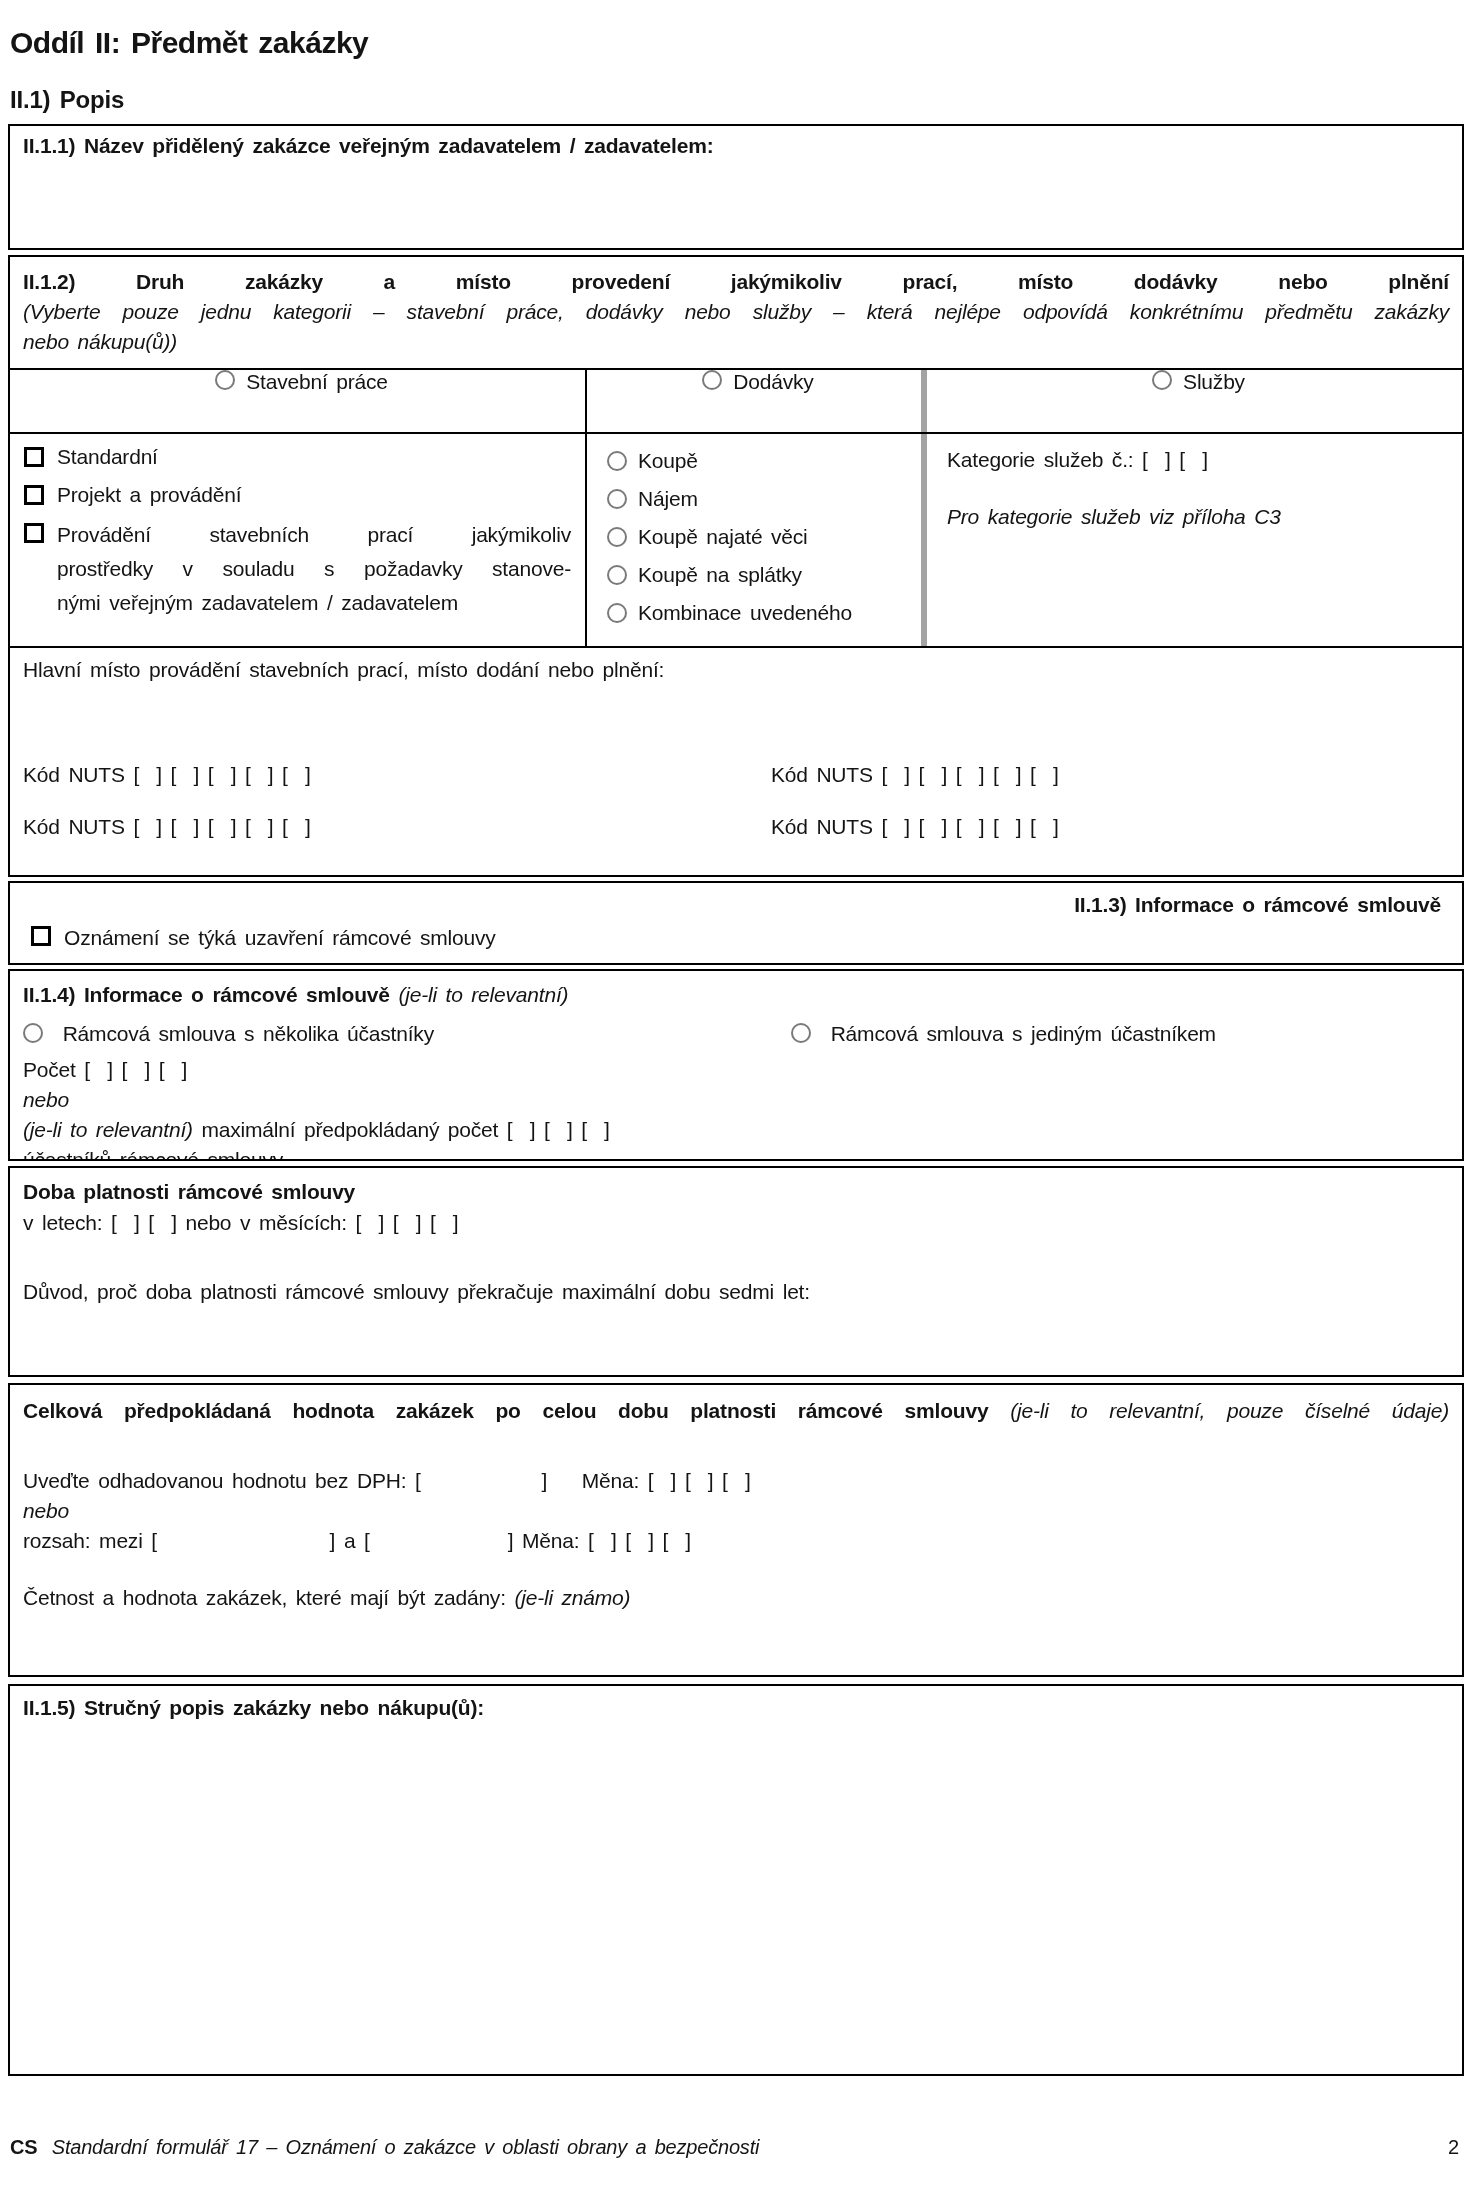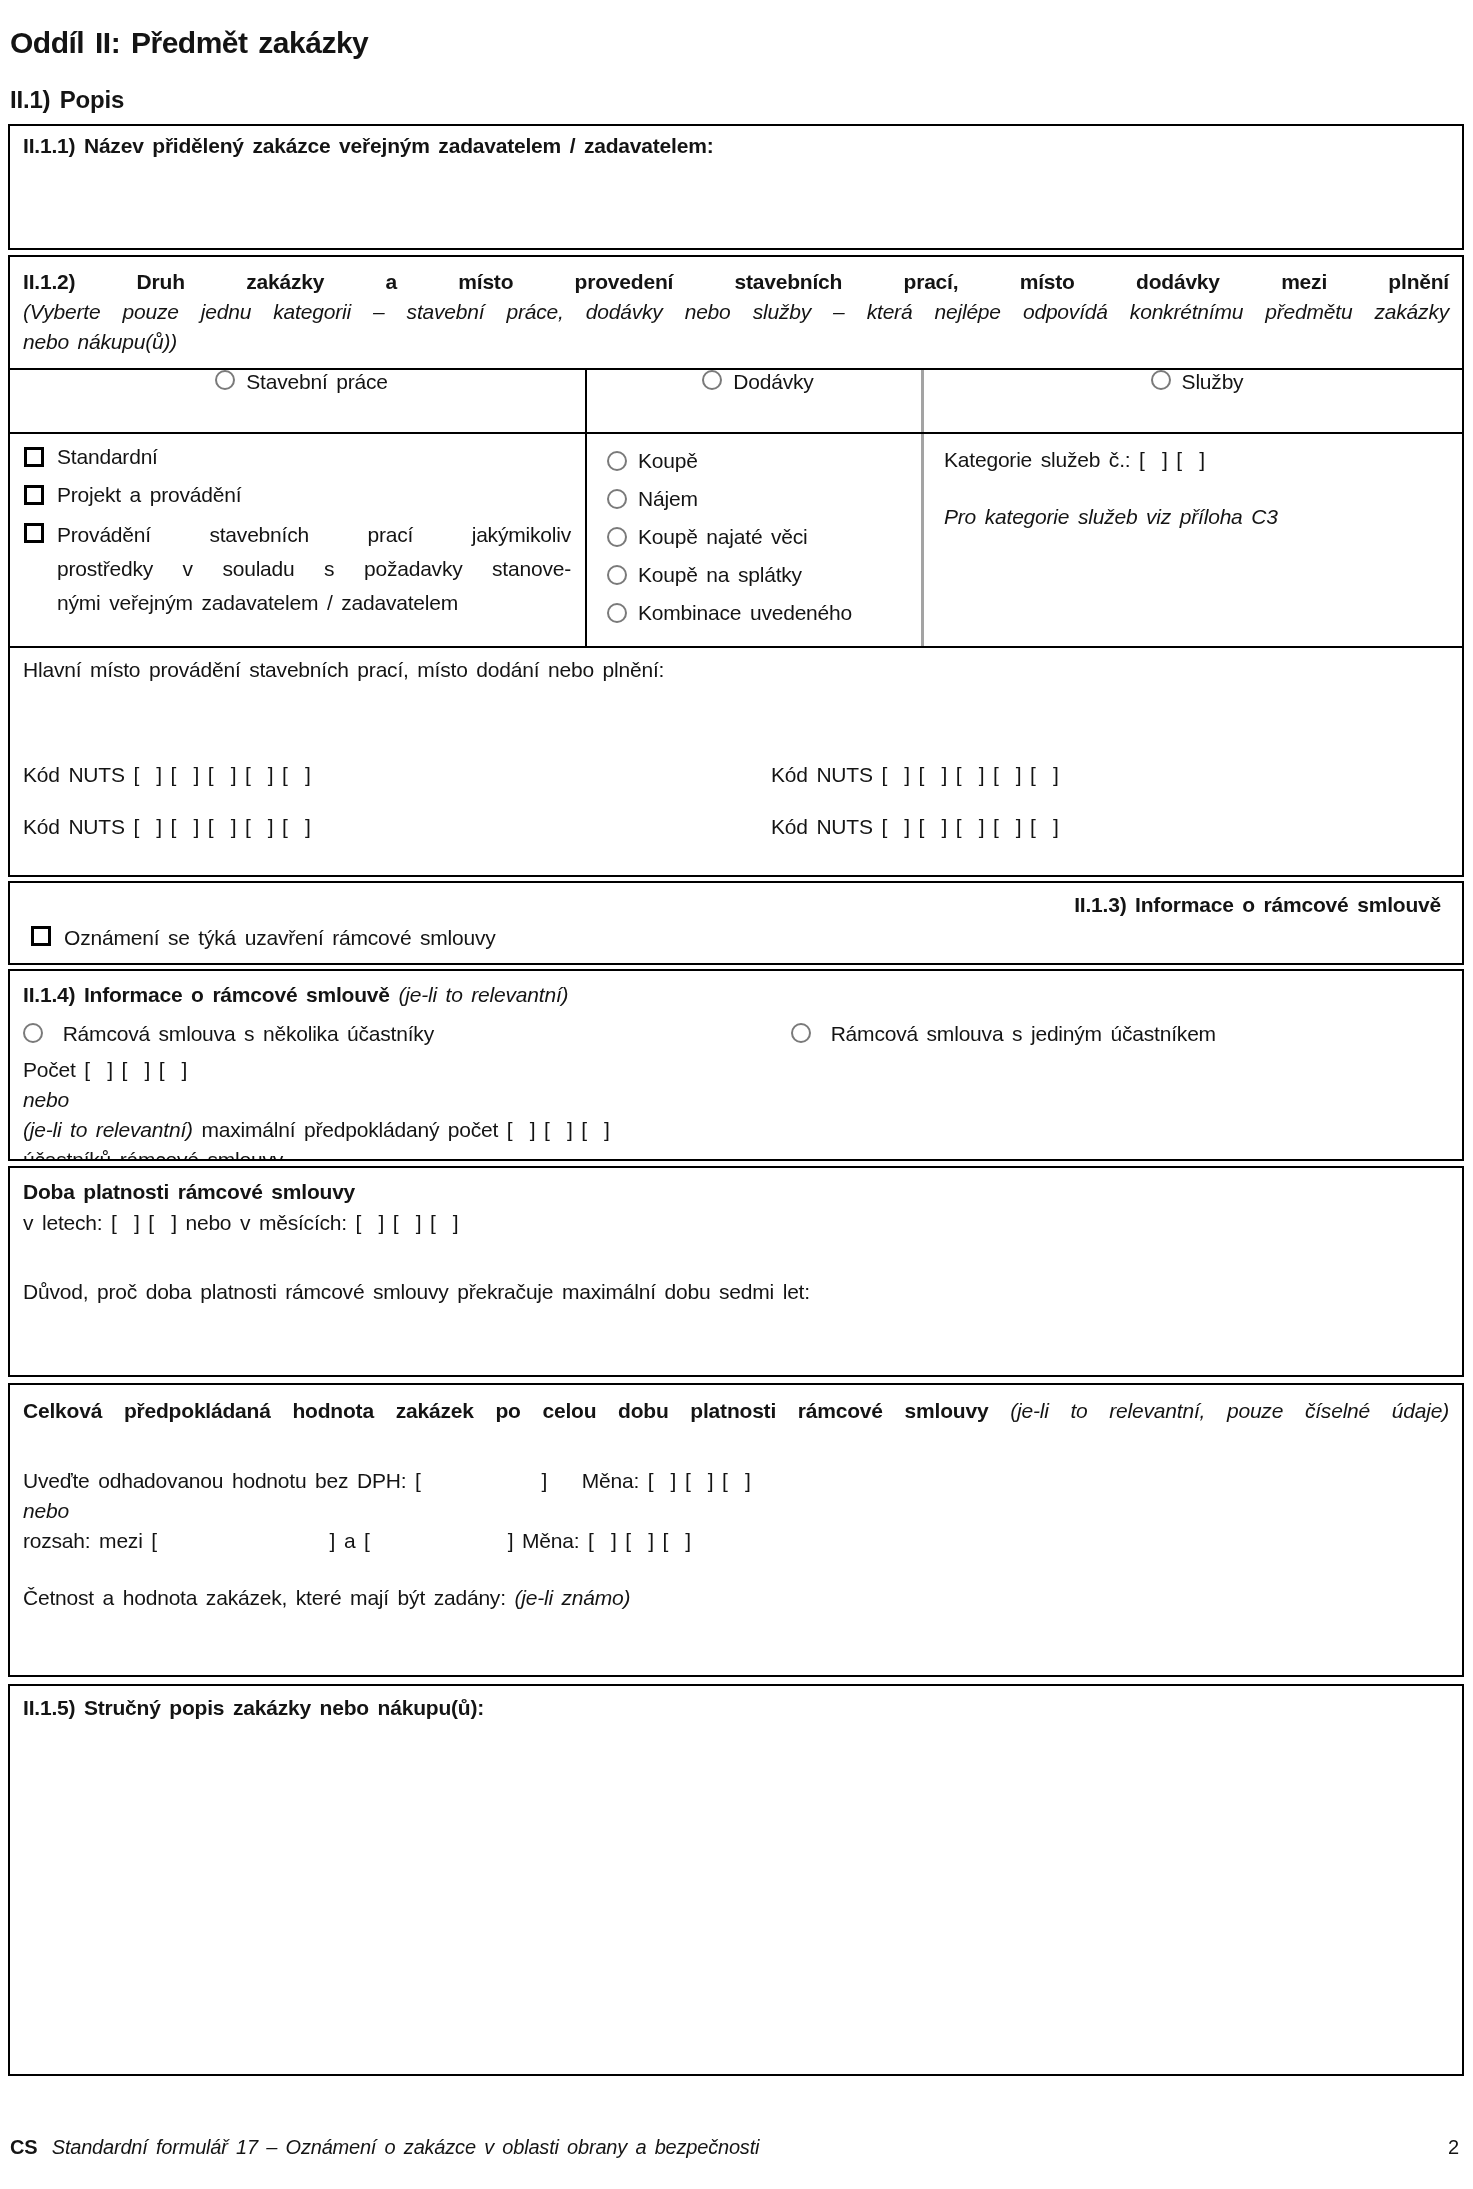--- a/index.html
+++ b/index.html
@@ -42,21 +42,21 @@
   #boxG { margin-top:7px;  height:392px; padding:10px 13px; }
 
   
   .b2-intro { padding:9px 13px 11px; }
   .b2-intro .hd { line-height:31px; }
   .b2-intro .nt { line-height:30px; }
   .sel-row { display:flex; border-top:2px solid #000; }
   .cell { box-sizing:border-box; }
   .c1 { width:575px; }
   .c2 { width:336px; border-left:2px solid #000; }
-  .c3 { flex:1; border-left:3px solid #a3a3a3; }
+  .c3 { flex:1; border-left:6px solid #a3a3a3; }
   .hdr { height:62px; display:flex; justify-content:center;padding-left:8px; }
   .optsrow .cell { height:212px; }
   .optsrow .c1 { padding:8px 14px 0 14px; }
   .optsrow .c2 { padding:8px 8px 0 20px; }
   .optsrow .c3 { padding:10px 0 0 20px; }
   .c1 .ctl-row { margin-bottom:8px; line-height:30px; }
   .c1 .long3 { line-height:34px; }
   .c2 .ctl-row { line-height:38px; }
   .c2 .ctl-row .radio { margin-top:9px; }
   .mainplace { border-top:2px solid #000; padding:10px 13px; height:226px; box-sizing:border-box; }
@@ -90,21 +90,21 @@
   <div class="title bold">Oddíl II: Předmět zakázky</div>
   <div class="popis bold">II.1) Popis</div>
 
   <div class="box" id="boxA">
     <div class="bold">II.1.1) Název přidělený zakázce veřejným zadavatelem / zadavatelem:</div>
     <div style="height:80px;"></div>
   </div>
 
   <div class="box" id="boxB">
     <div class="b2-intro">
-      <div class="hd bold fill">II.1.2) Druh zakázky a místo provedení stavebních prací, místo dodávky mezi plnění</div>
+      <div class="hd bold fill">II.1.2) Druh zakázky a místo provedení jakýmikoliv prací, místo dodávky nebo plnění</div>
       <div class="nt it fill">(Vyberte pouze jednu kategorii – stavební práce, dodávky nebo služby – která nejlépe odpovídá konkrétnímu předmětu zakázky</div>
       <div class="nt it">nebo nákupu(ů))</div>
     </div>
 
     <div class="sel-row">
       <div class="cell c1 hdr">
         <span class="radio"></span>
         <span>Stavební práce</span>
       </div>
       <div class="cell c2 hdr">

